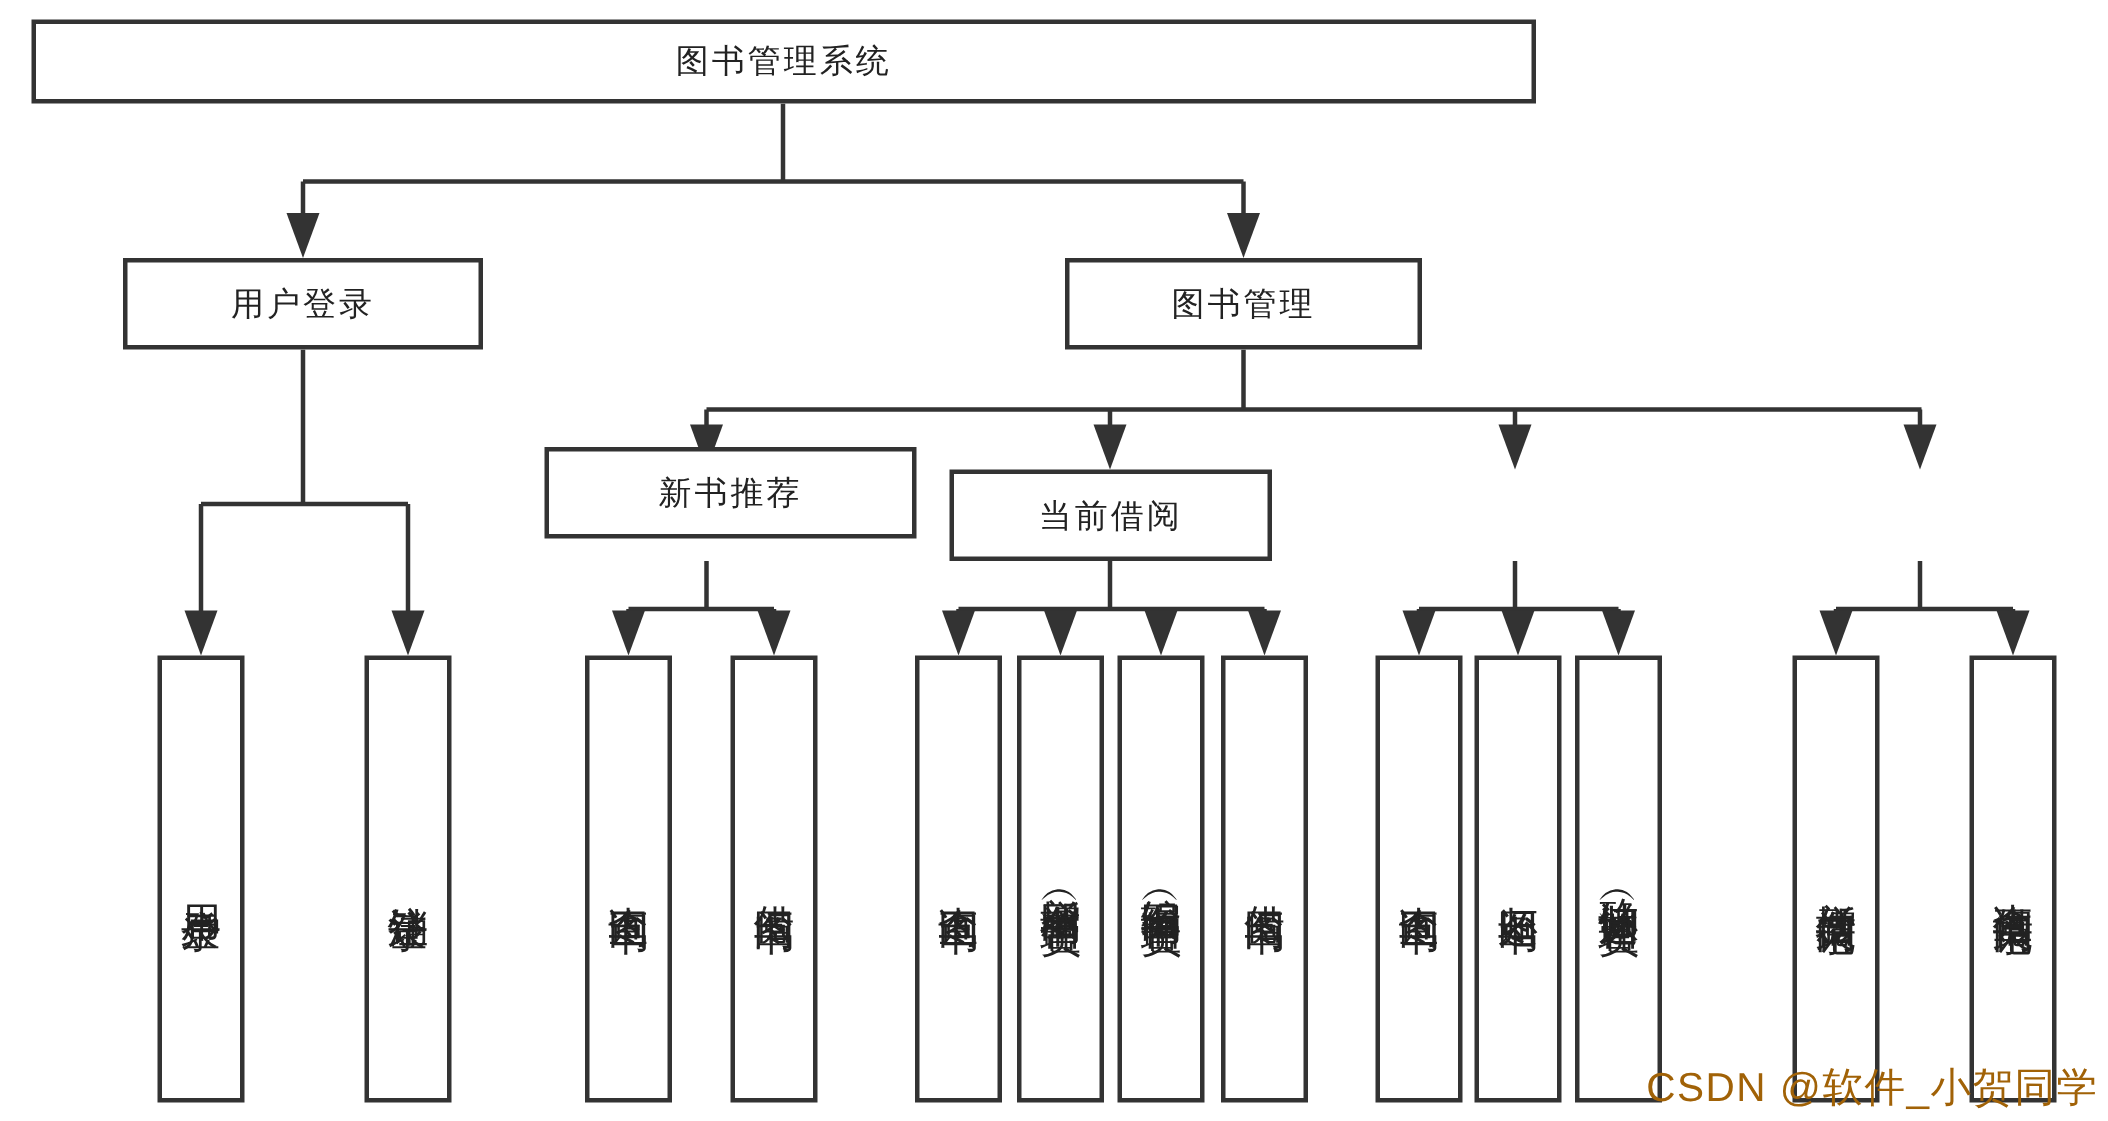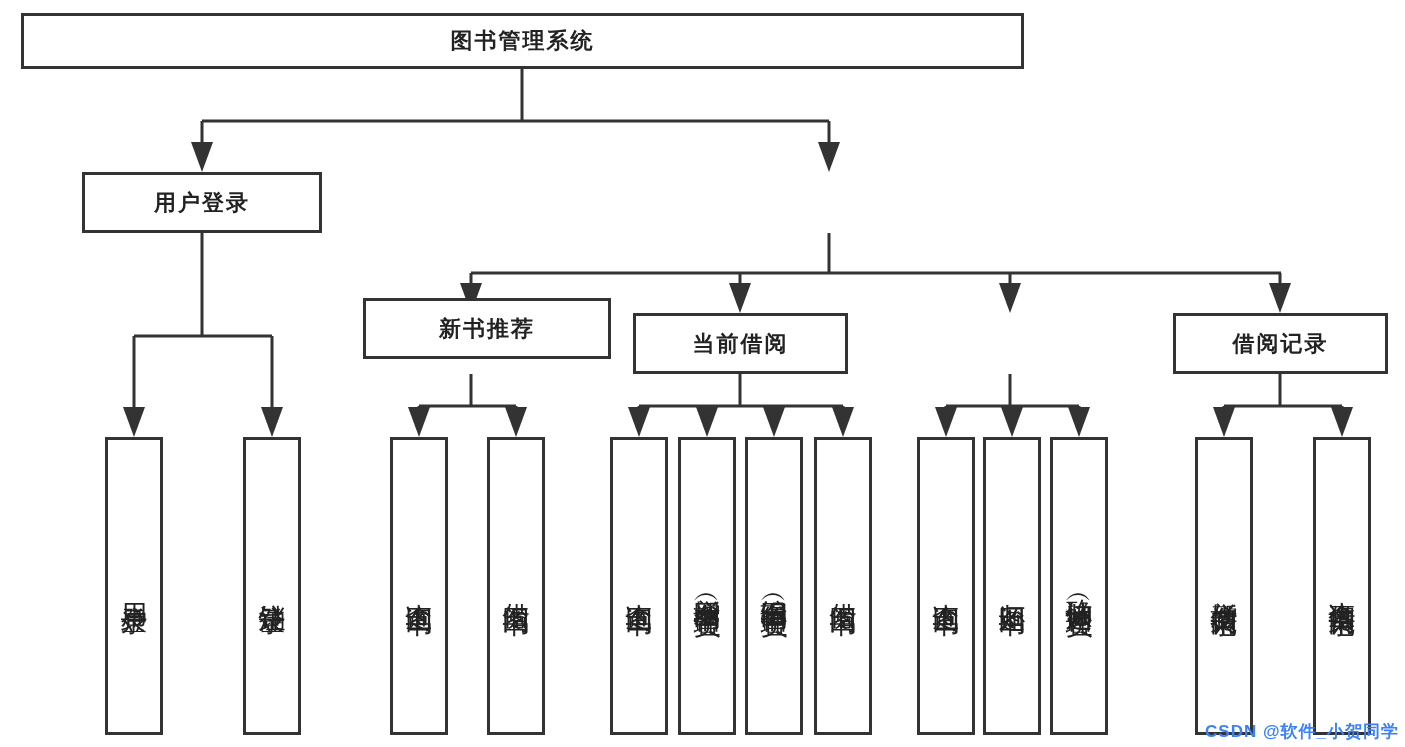--- a/index.html
+++ b/index.html
@@ -26,46 +26,44 @@
     position: absolute;
     background: #ffffff;
     border: 3px solid #333333;
     display: flex;
     align-items: center;
     justify-content: center;
     font-size: 22px;
     color: #222222;
     letter-spacing: 2px;
     white-space: nowrap;
-    font-weight: bold;
   }
 
   .leaf {
     position: absolute;
     background: #ffffff;
     border: 3px solid #333333;
     display: flex;
     align-items: center;
     justify-content: center;
     writing-mode: vertical-rl;
     font-size: 27px;
     color: #222222;
     letter-spacing: 2px;
     overflow: hidden;
   }
 
   .watermark {
     position: absolute;
     right: 6px;
     bottom: 4px;
-    font-size: 17px;
-    color: #3b82f6;
+    font-size: 27px;
+    color: #a16207;
     letter-spacing: 1px;
     z-index: 5;
-    font-weight: bold;
   }
 </style>
 </head>
 <body>
 
 <div class="stage">
 
   <svg id="connectors" xmlns="http://www.w3.org/2000/svg">
       <line x1="522" y1="69" x2="522" y2="121" stroke="#333333" stroke-width="3"></line>
       <line x1="202" y1="121" x2="829" y2="121" stroke="#333333" stroke-width="3"></line>
@@ -121,29 +119,29 @@
       <polygon points="1331,407 1353,407 1342,437" fill="#333333"></polygon>
     </svg>
 
   <div class="node" style="left:21px; top:13px; width:1003px; height:56px;">
     <span>图书管理系统</span>
   </div>
 
   <div class="node" style="left:82px; top:172px; width:240px; height:61px;">
     <span>用户登录</span>
   </div>
+  <div class="node" style="left:710px; top:172px; width:238px; height:61px;">
+    <span>图书管理</span>
+  </div>
 
   <div class="node" style="left:363px; top:298px; width:248px; height:61px;">
     <span>新书推荐</span>
   </div>
   <div class="node" style="left:633px; top:313px; width:215px; height:61px;">
     <span>当前借阅</span>
-  </div>
-  <div class="node" style="left:1173px; top:313px; width:215px; height:61px;">
-    <span>借阅记录</span>
   </div>
 
   <div class="leaf" style="left:105px; top:437px; width:58px; height:298px;">
     <span>用户登录</span>
   </div>
   <div class="leaf" style="left:243px; top:437px; width:58px; height:298px;">
     <span>注销登录</span>
   </div>
 
   <div class="leaf" style="left:390px; top:437px; width:58px; height:298px;">

